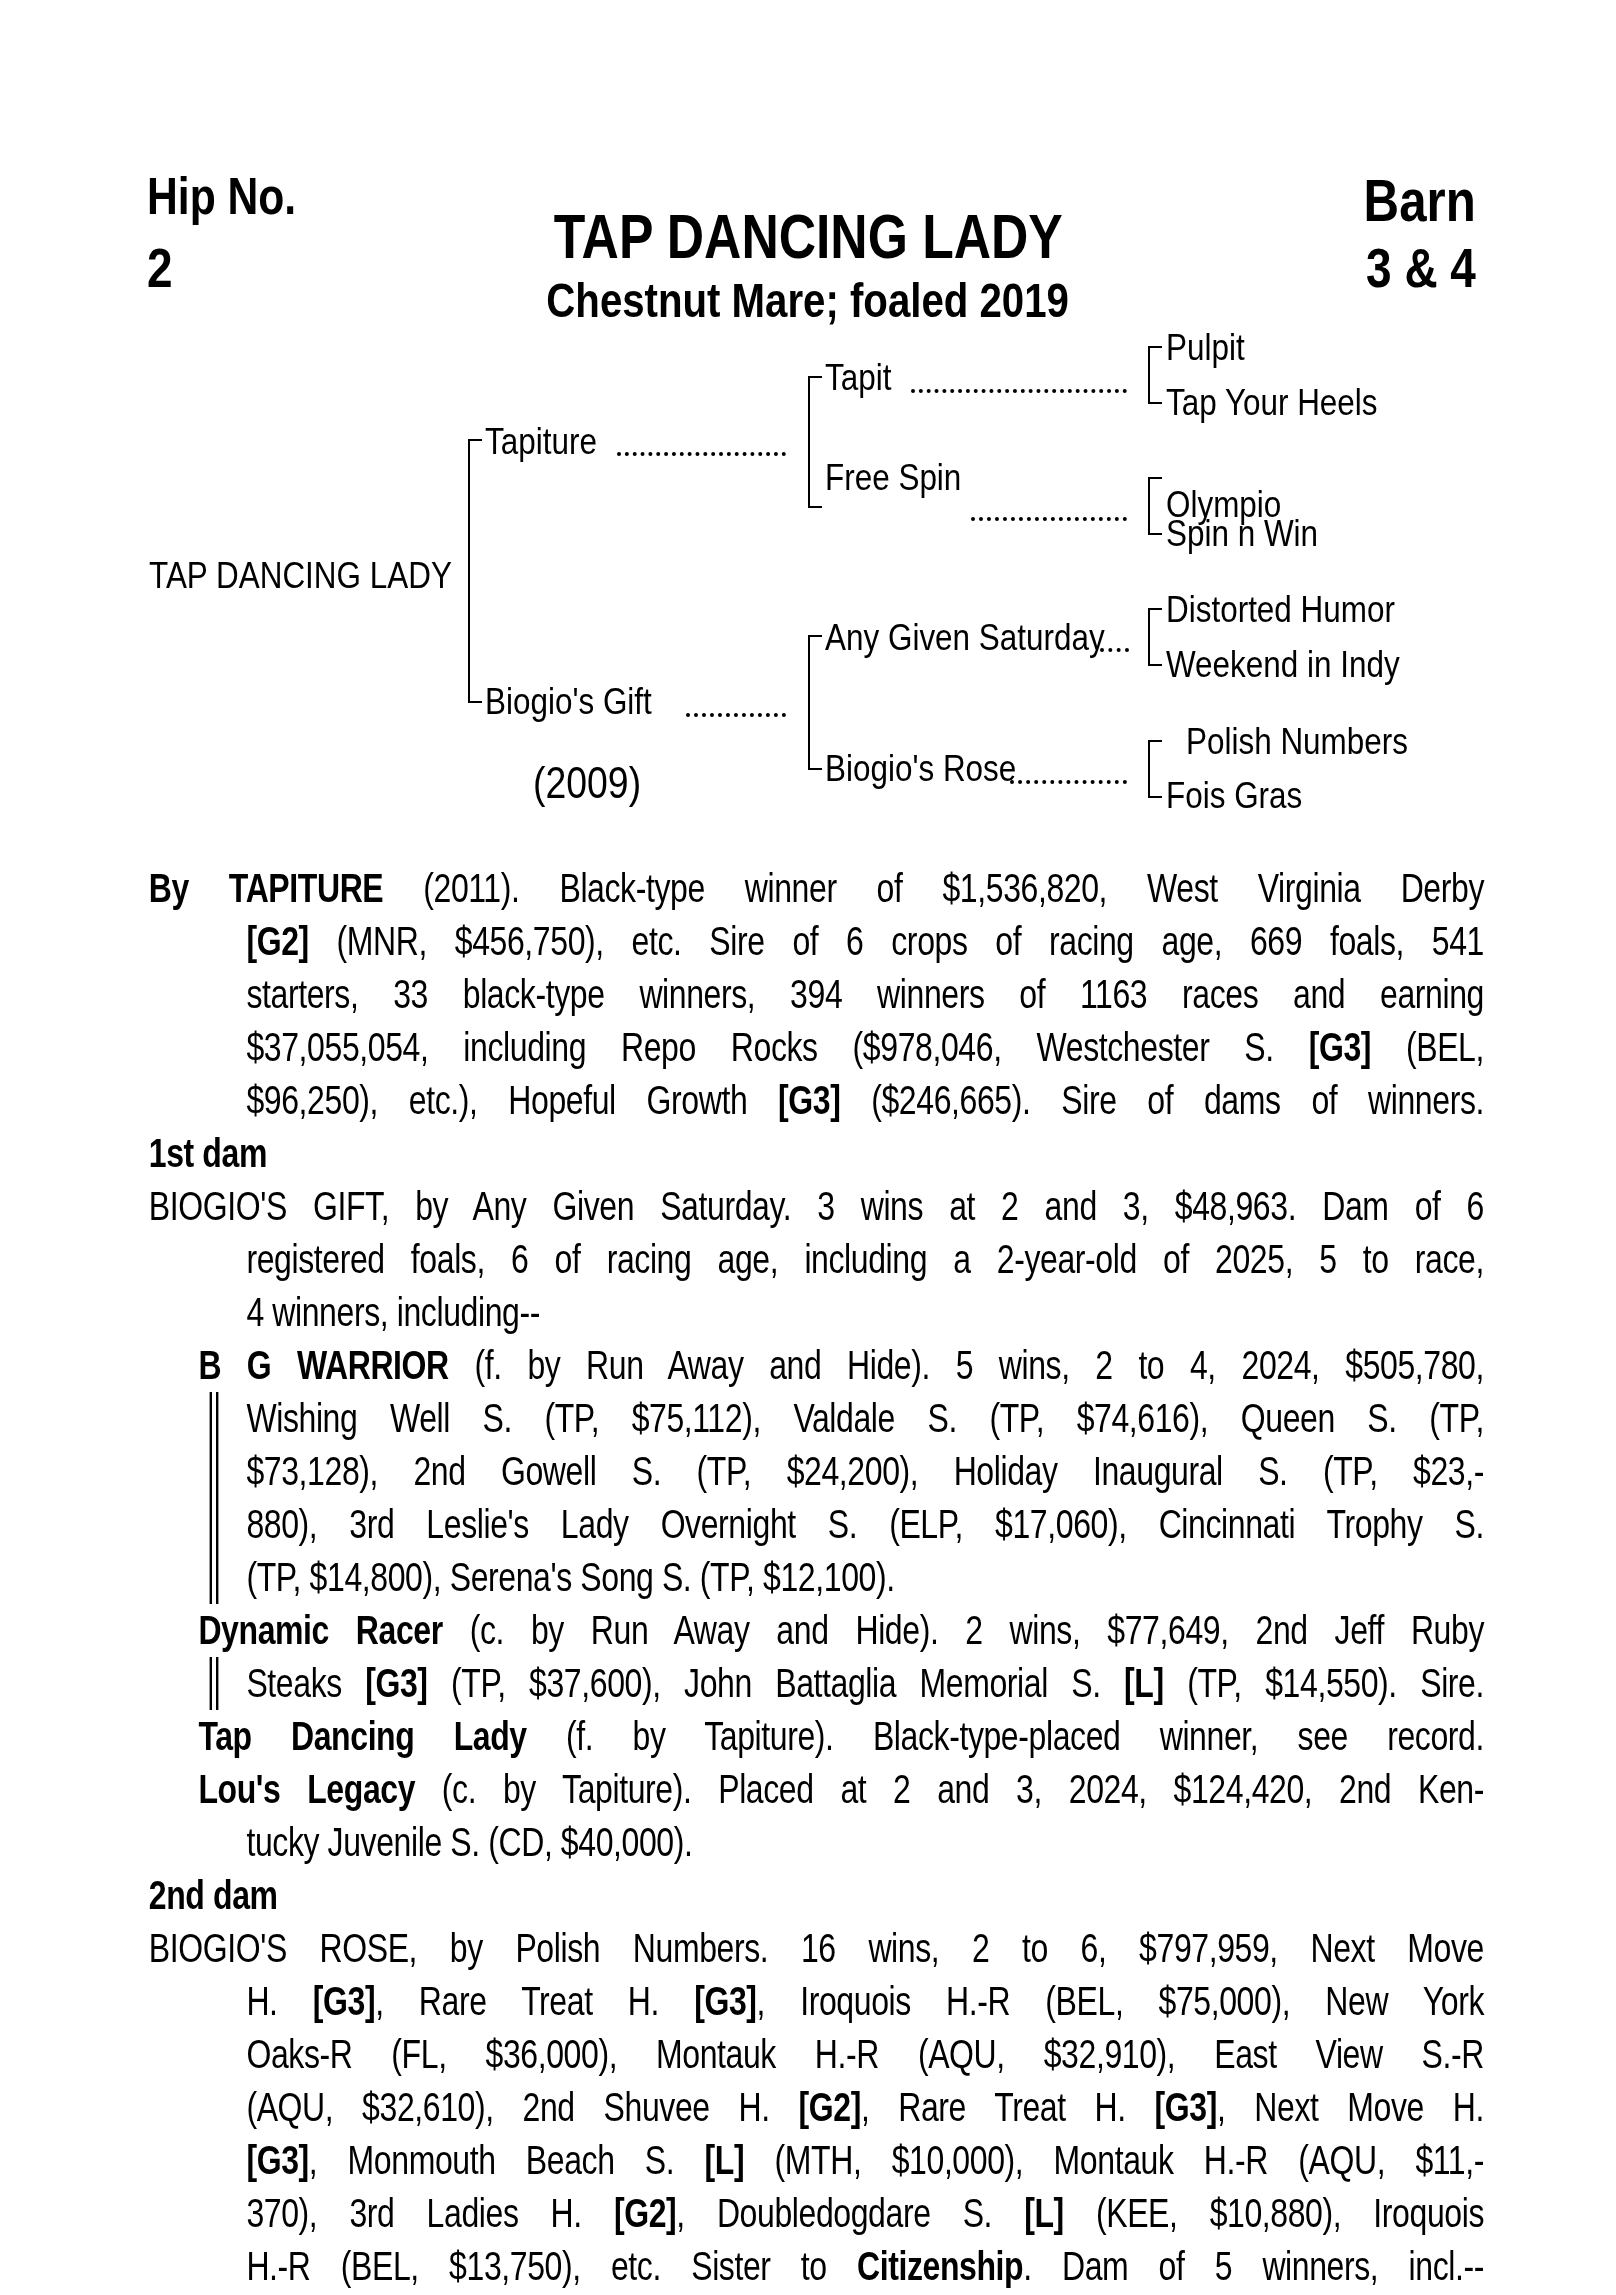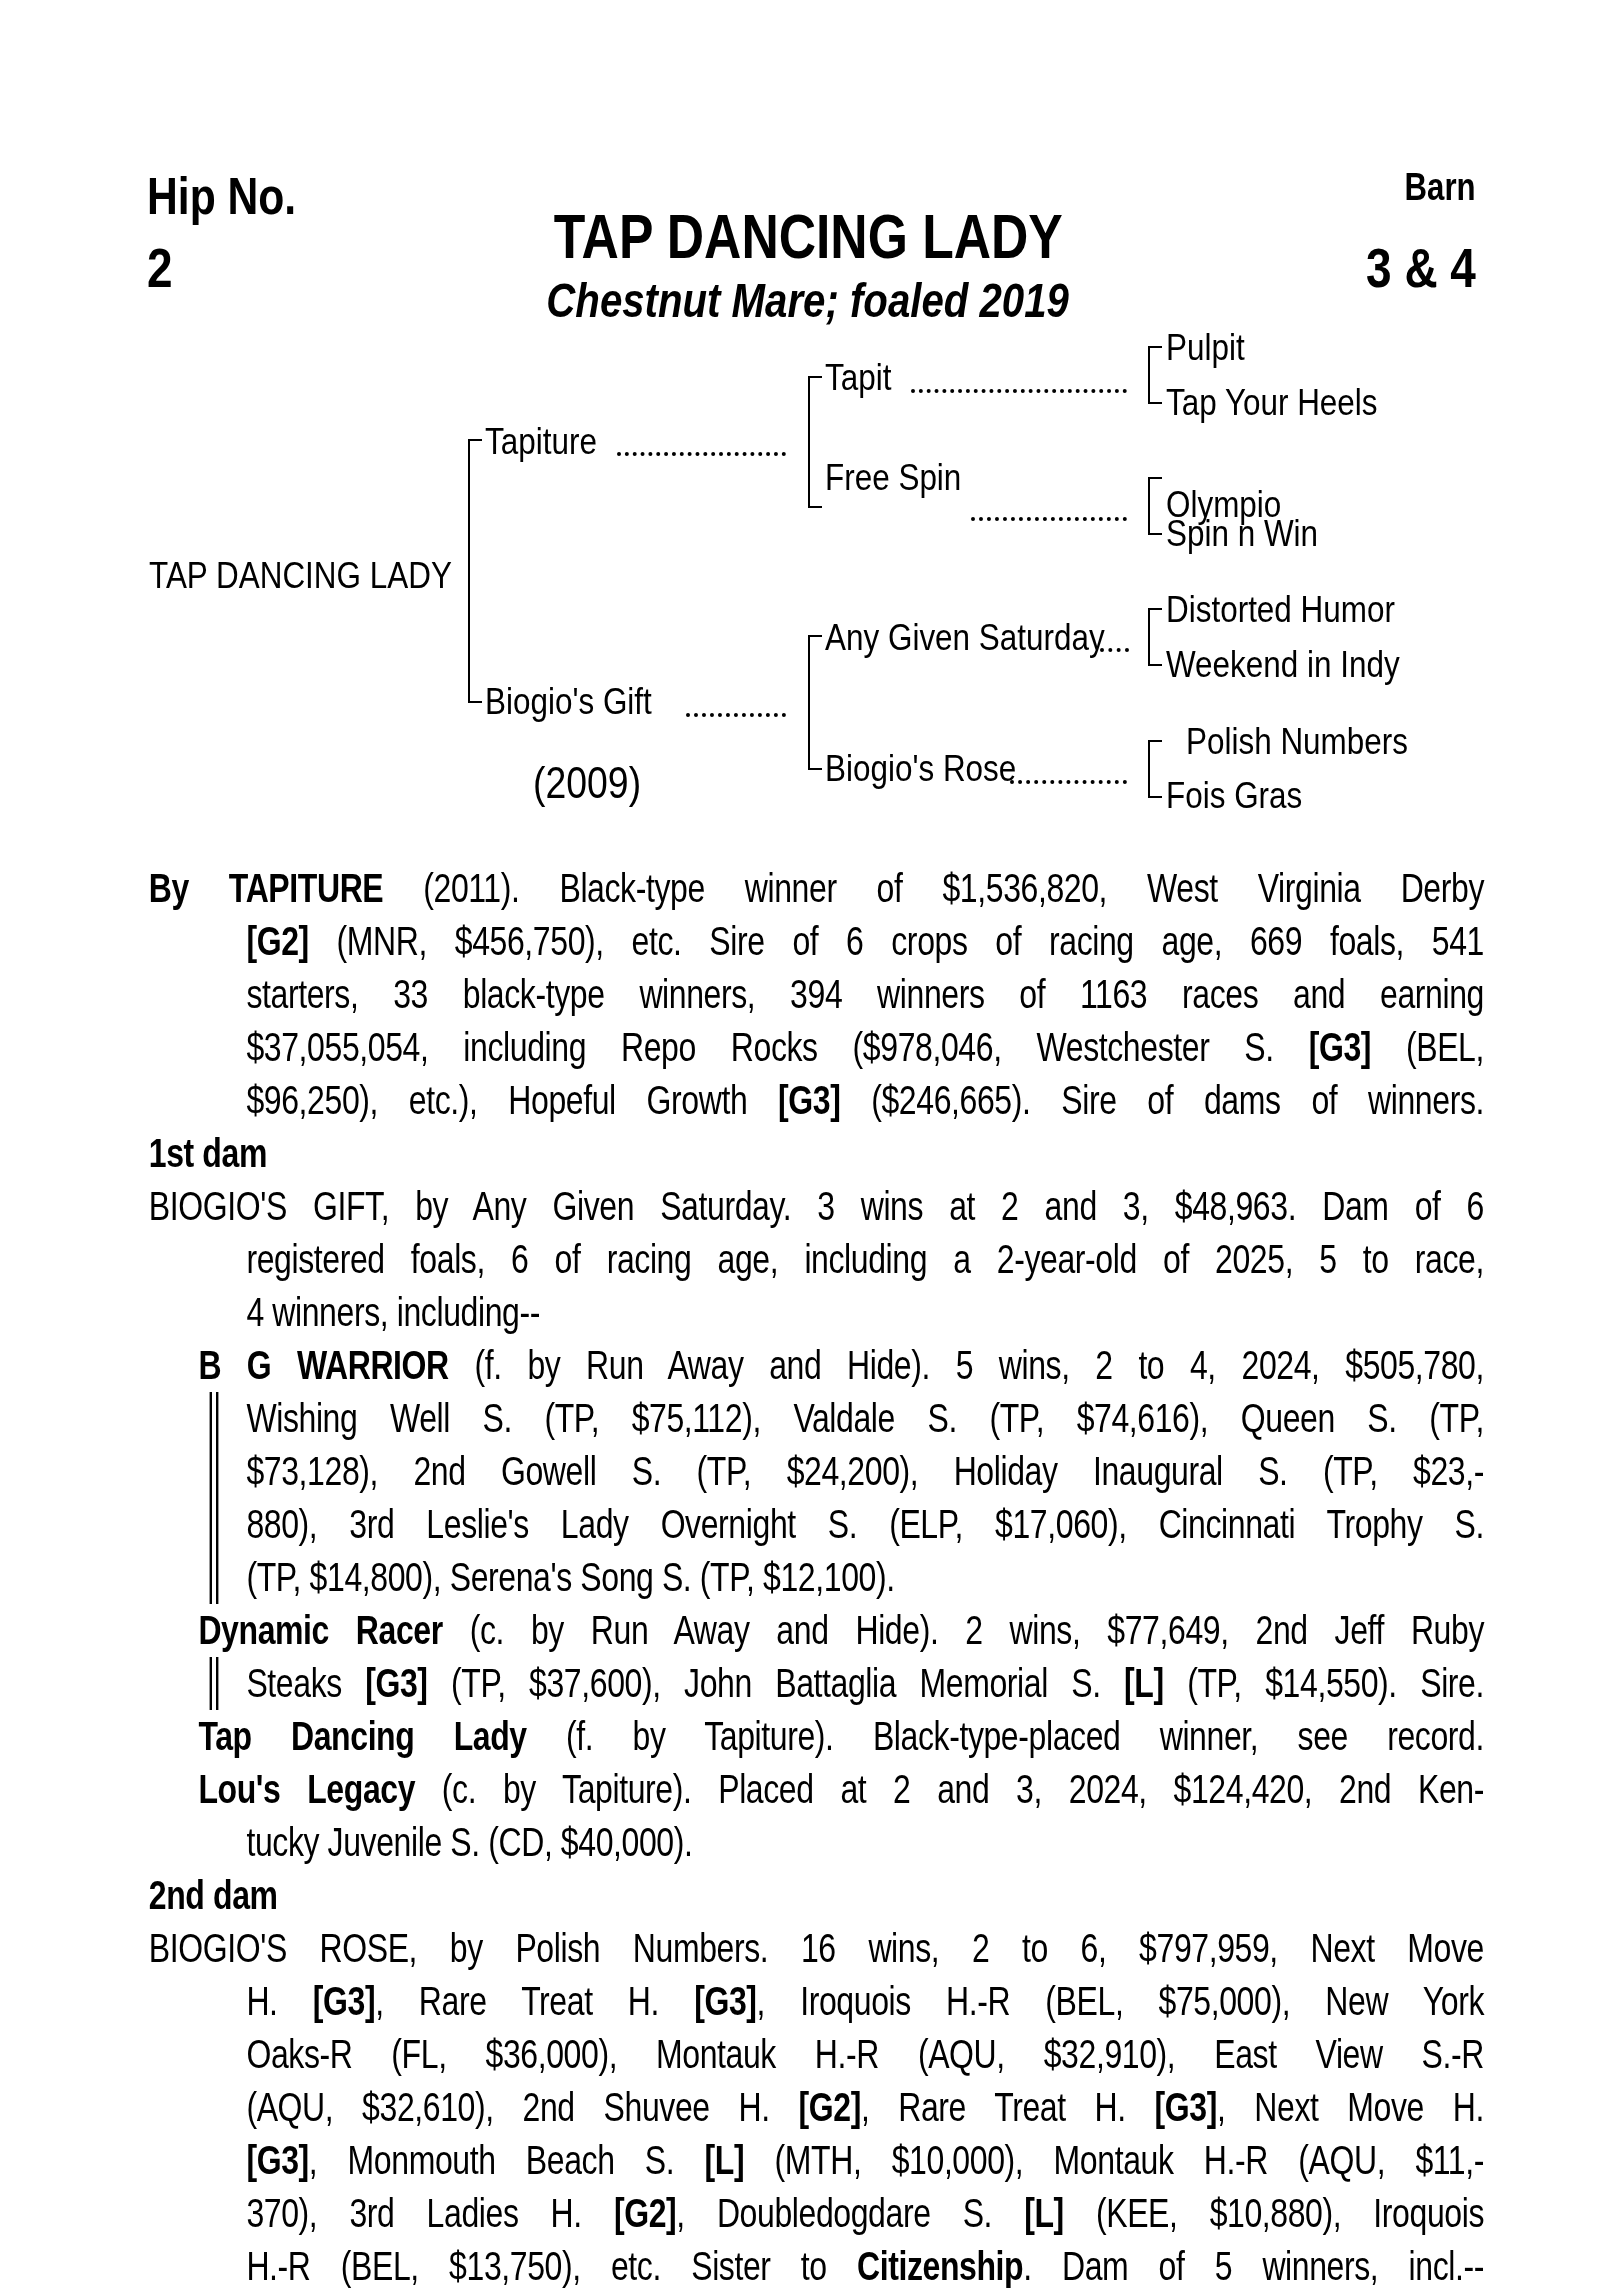--- a/index.html
+++ b/index.html
@@ -8,24 +8,24 @@
   .abs{position:absolute;}
   b{font-weight:bold;}
   
   .cx{display:inline-block;transform:scaleX(0.82);transform-origin:left center;white-space:nowrap;}
   .cx-c{transform-origin:center center;}
   .cx-r{transform-origin:right center;}
   
   .consign{left:0;right:0;top:97px;text-align:center;font-size:48px;font-weight:bold;}
   .hiplbl{left:147px;top:166px;font-size:52px;font-weight:bold;text-align:right;}
   .hipnum{left:147px;top:235px;font-size:56px;font-weight:bold;}
-  .barnlbl{right:140px;top:166px;font-size:38px;font-weight:bold;text-align:right;}
+  .barnlbl{right:140px;top:166px;font-size:60px;font-weight:bold;text-align:right;}
   .barnnum{right:140px;top:235px;font-size:56px;font-weight:bold;text-align:right;}
   .title{left:0;right:0;top:200px;text-align:center;font-size:63px;font-weight:bold;}
-  .subtitle{left:0;right:0;top:272px;text-align:center;font-size:49px;font-weight:bold;font-style:italic;}
+  .subtitle{left:0;right:0;top:272px;text-align:center;font-size:49px;font-weight:bold;}
   
   .ped{font-size:37px;line-height:41px;}
   .ped .cx{transform:scaleX(0.85);}
   .pednote{font-size:44px;margin-top:44px;}
   .leader{position:absolute;height:0;border-bottom:4.1px dotted #000;}
   .brk{position:absolute;width:13.8px;border-left:2.3px solid #000;border-top:2.3px solid #000;
        border-bottom:2.3px solid #000;box-sizing:border-box;}
   
   #bodytext{position:absolute;left:0;top:862px;width:2020px;transform:scaleX(0.8);
             transform-origin:left top;font-size:40px;line-height:53px;letter-spacing:-0.5px;}

